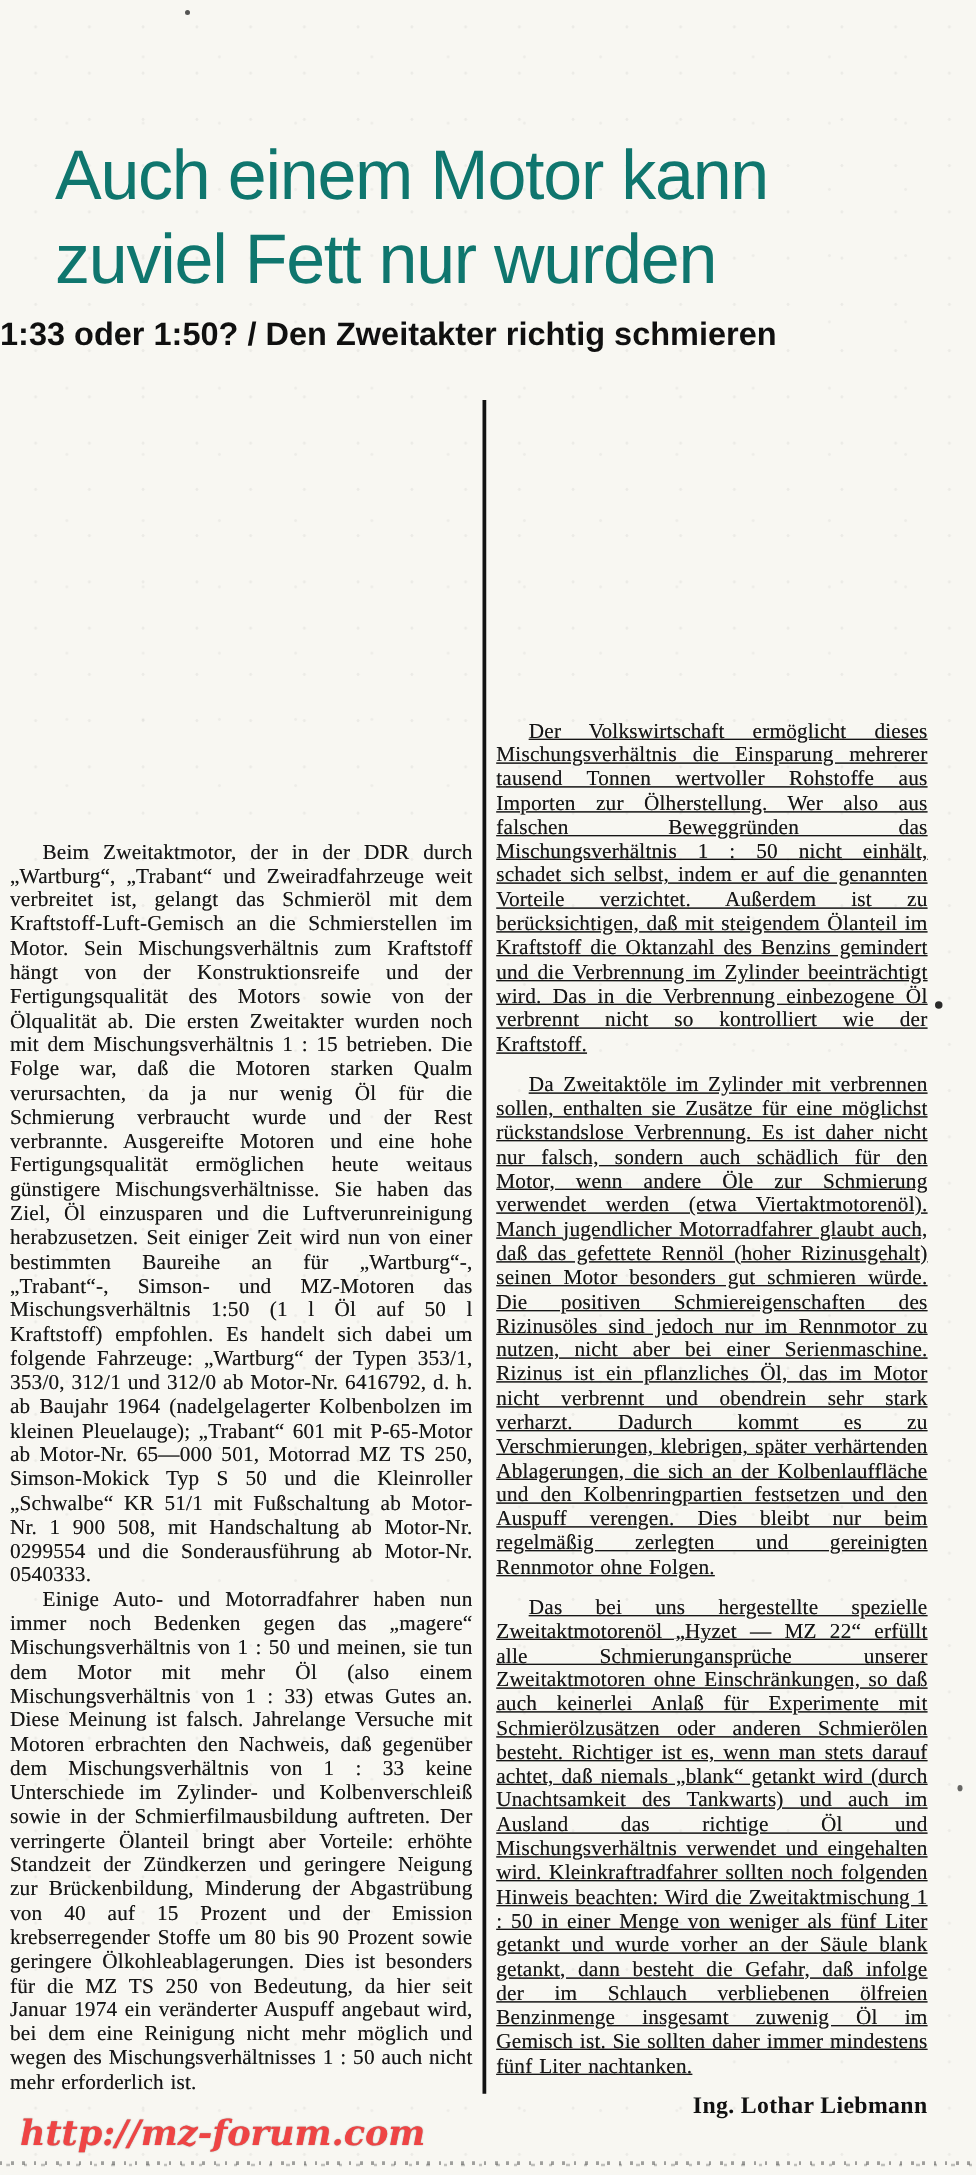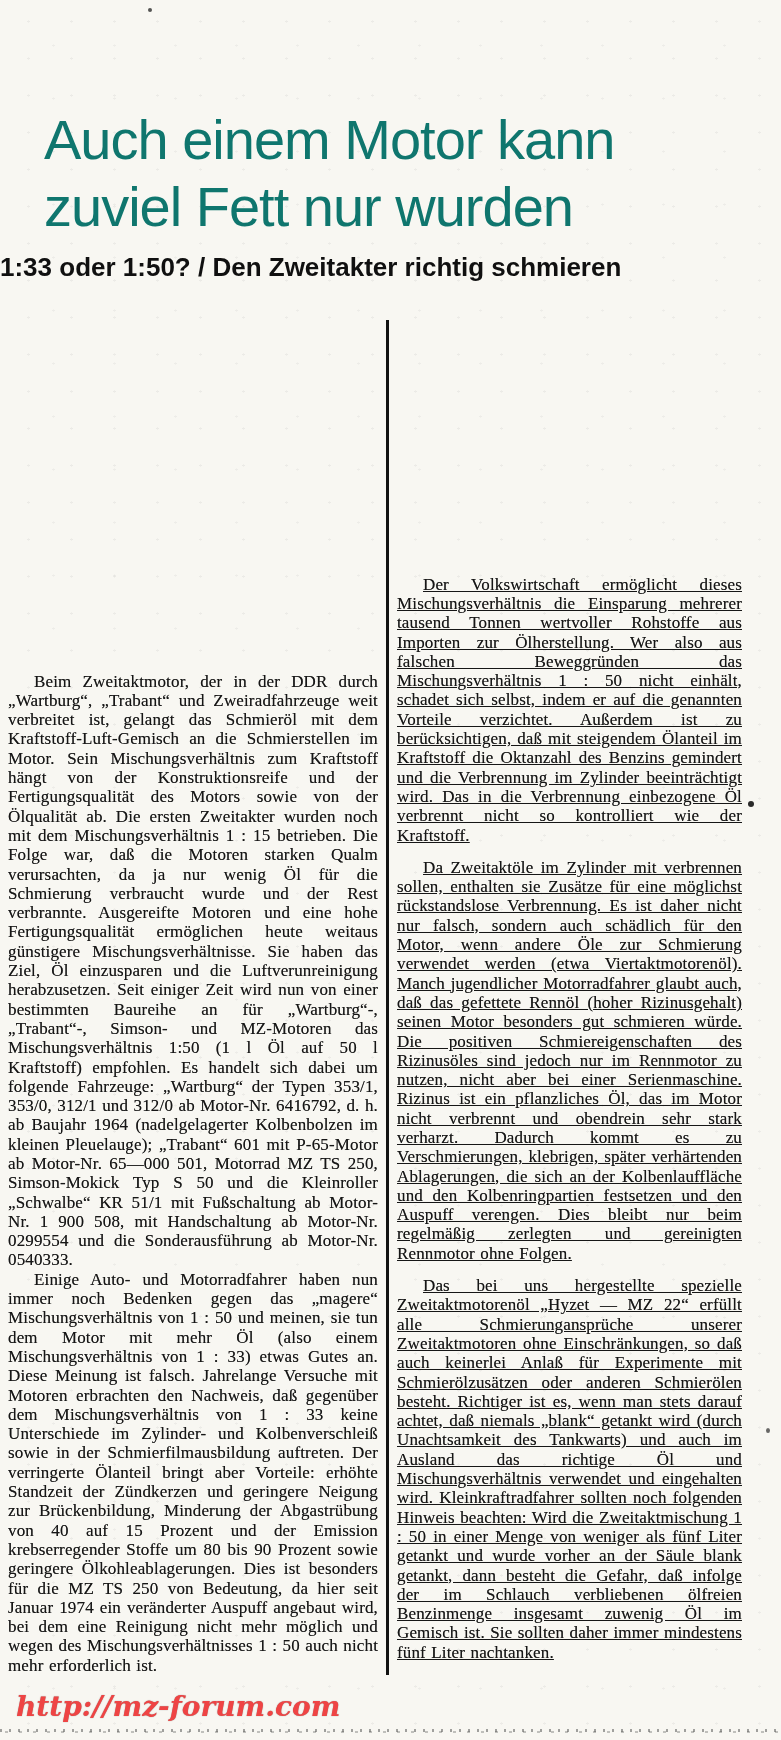--- a/index.html
+++ b/index.html
@@ -129,20 +129,21 @@
         <p class="body-para">Einige Auto- und Motorradfahrer haben nun immer noch Bedenken gegen das „magere“ Mischungsverhältnis von 1 : 50 und meinen, sie tun dem Motor mit mehr Öl (also einem Mischungsverhältnis von 1 : 33) etwas Gutes an. Diese Meinung ist falsch. Jahrelange Versuche mit Motoren erbrachten den Nachweis, daß gegenüber dem Mischungsverhältnis von 1 : 33 keine Unterschiede im Zylinder- und Kolbenverschleiß sowie in der Schmierfilmausbildung auftreten. Der verringerte Ölanteil bringt aber Vorteile: erhöhte Standzeit der Zündkerzen und geringere Neigung zur Brückenbildung, Minderung der Abgastrübung von 40 auf 15 Prozent und der Emission krebserregender Stoffe um 80 bis 90 Prozent sowie geringere Ölkohleablagerungen. Dies ist besonders für die MZ TS 250 von Bedeutung, da hier seit Januar 1974 ein veränderter Auspuff angebaut wird, bei dem eine Reinigung nicht mehr möglich und wegen des Mischungsverhältnisses 1 : 50 auch nicht mehr erforderlich ist.</p>
       </div>
     <div class="divider"></div>
     <div class="col col-right">
         <p class="body-para">Der Volkswirtschaft ermöglicht dieses Mischungsverhältnis die Einsparung mehrerer tausend Tonnen wertvoller Rohstoffe aus Importen zur Ölherstellung. Wer also aus falschen Beweggründen das Mischungsverhältnis 1 : 50 nicht einhält, schadet sich selbst, indem er auf die genannten Vorteile verzichtet. Außerdem ist zu berücksichtigen, daß mit steigendem Ölanteil im Kraftstoff die Oktanzahl des Benzins gemindert und die Verbrennung im Zylinder beeinträchtigt wird. Das in die Verbrennung einbezogene Öl verbrennt nicht so kontrolliert wie der Kraftstoff.</p>
         <p class="body-para">Da Zweitaktöle im Zylinder mit verbrennen sollen, enthalten sie Zusätze für eine möglichst rückstandslose Verbrennung. Es ist daher nicht nur falsch, sondern auch schädlich für den Motor, wenn andere Öle zur Schmierung verwendet werden (etwa Viertaktmotorenöl). Manch jugendlicher Motorradfahrer glaubt auch, daß das gefettete Rennöl (hoher Rizinusgehalt) seinen Motor besonders gut schmieren würde. Die positiven Schmiereigenschaften des Rizinusöles sind jedoch nur im Rennmotor zu nutzen, nicht aber bei einer Serienmaschine. Rizinus ist ein pflanzliches Öl, das im Motor nicht verbrennt und obendrein sehr stark verharzt. Dadurch kommt es zu Verschmierungen, klebrigen, später verhärtenden Ablagerungen, die sich an der Kolbenlauffläche und den Kolbenringpartien festsetzen und den Auspuff verengen. Dies bleibt nur beim regelmäßig zerlegten und gereinigten Rennmotor ohne Folgen.</p>
         <p class="body-para">Das bei uns hergestellte spezielle Zweitaktmotorenöl „Hyzet — MZ 22“ erfüllt alle Schmierungansprüche unserer Zweitaktmotoren ohne Einschränkungen, so daß auch keinerlei Anlaß für Experimente mit Schmierölzusätzen oder anderen Schmierölen besteht. Richtiger ist es, wenn man stets darauf achtet, daß niemals „blank“ getankt wird (durch Unachtsamkeit des Tankwarts) und auch im Ausland das richtige Öl und Mischungsverhältnis verwendet und eingehalten wird. Kleinkraftradfahrer sollten noch folgenden Hinweis beachten: Wird die Zweitaktmischung 1 : 50 in einer Menge von weniger als fünf Liter getankt und wurde vorher an der Säule blank getankt, dann besteht die Gefahr, daß infolge der im Schlauch verbliebenen ölfreien Benzinmenge insgesamt zuwenig Öl im Gemisch ist. Sie sollten daher immer mindestens fünf Liter nachtanken.</p>
       </div>
   </div>
 
+  <div class="byline">Ing. Lothar Liebmann</div>
 
   <div class="watermark">http://mz-forum.com</div>
 
   <div class="noise-band"></div>
   <div class="speck speck-a"></div>
   <div class="speck speck-b"></div>
   <div class="speck speck-c"></div>
 
 </div>
 

